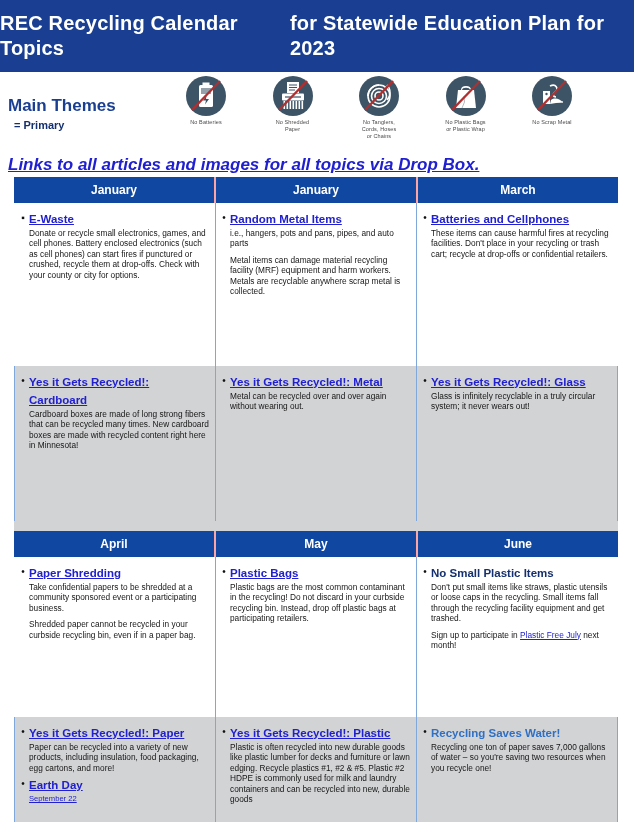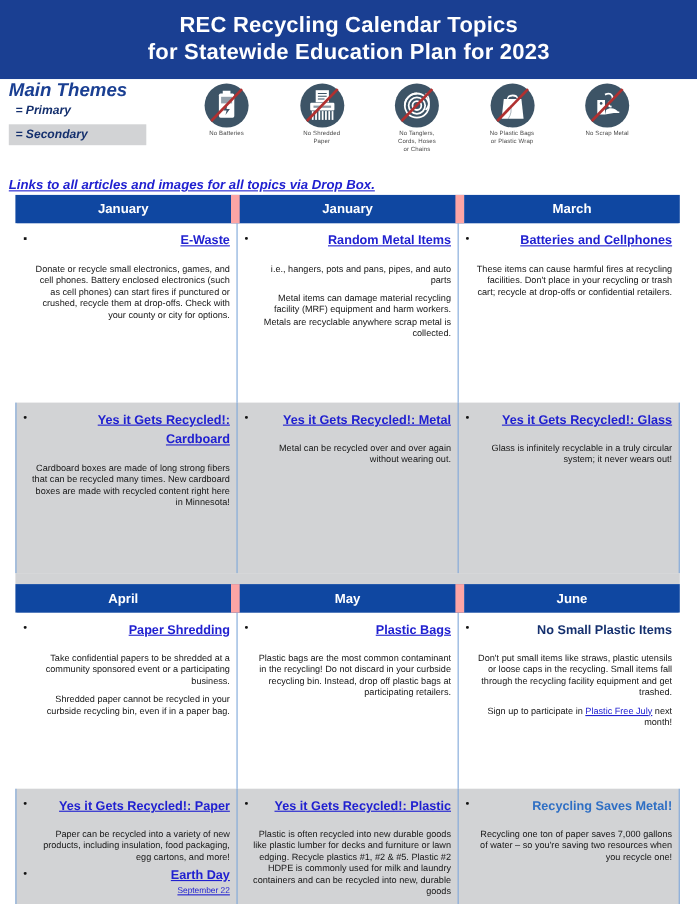--- a/index.html
+++ b/index.html
@@ -6,34 +6,34 @@
   body{
     width:634px;height:822px;
     background:#ffffff;
     font-family:"Liberation Sans", sans-serif;
     overflow:hidden;
   }
   
   .title-banner{
     background:#1a3f92;
     height:72px;
-    display:flex;flex-direction:column;align-items:center;justify-content:center;
+    display:flex;flex-direction:row;align-items:center;justify-content:center;
     color:#ffffff;
   }
   .title-line{
     font-size:20px;font-weight:bold;letter-spacing:.2px;line-height:25px;
   }
   
   .themes-strip{
     position:relative;
     height:105px;
     background:#ffffff;
   }
   .legend{
-    position:absolute;left:8px;top:0;width:165px;font-style:italic;
+    position:absolute;left:8px;top:24px;width:165px;
   }
   .legend-title{
     color:#1a3f92;font-size:17px;font-weight:bold;line-height:20px;
   }
   .legend-row{
     font-size:11px;font-weight:bold;color:#15306e;
     padding:3px 4px 3px 6px;line-height:13px;
   }
   .legend-row.primary{background:transparent;}
   .legend-row.secondary{background:#d2d3d5;width:115px;margin-top:2px;}
@@ -47,32 +47,32 @@
     width:44px;height:44px;margin:0 auto;position:relative;
   }
   .icon-circle svg{display:block;}
   .icon-label{
     font-size:5.5px;color:#4a4a4a;line-height:7px;margin-top:1px;
     letter-spacing:.1px;
   }
   
   .links-line{
     position:absolute;left:8px;bottom:2px;
-    font-size:12px;font-style:italic;font-weight:bold;
+    font-size:17px;font-style:italic;font-weight:bold;
     color:#2020d0;text-decoration:underline;
     cursor:pointer;
   }
   
   .cal-wrap{padding:0 16px 0 14px;}
   .month-head-row{display:flex;height:26px;}
   .month-head{
     flex:1;background:#0f47a1;color:#ffffff;
     font-size:12px;font-weight:bold;
     display:flex;align-items:center;justify-content:center;
-    border-right:8px solid #fca5a5;
+    border-right:2px solid #fca5a5;
   }
   .month-head:last-child{border-right:none;}
   .body-row{display:flex;}
   .body-row.primary{background:#ffffff;}
   .body-row.secondary{background:#d2d3d5;}
   .cell{
     flex:1;
     border-right:1px solid #7fa7d9;
     padding:6px 6px 6px 2px;
     box-sizing:border-box;
@@ -85,31 +85,31 @@
   .body-row.secondary .cell:last-child{border-right:1px solid #7fa7d9;}
   .r1 .cell{height:163px;}
   .r2 .cell{height:155px;}
   .r3 .cell{height:160px;}
   .r4 .cell{height:128px;}
   .bullet-item{display:flex;margin-bottom:2px;}
   .bullet{
     color:#111;font-size:10px;line-height:12px;
     width:12px;flex:0 0 12px;text-align:center;padding-top:3px;
   }
-  .bullet-body{flex:1;text-align:right;}
+  .bullet-body{flex:1;}
   .topic{
     font-size:11.5px;font-weight:bold;line-height:13.5px;
     color:#2020d0;text-decoration:underline;
     cursor:pointer;display:inline;
   }
   .topic.plain{color:#15306e;text-decoration:none;cursor:default;}
   .topic.light{color:#2f6fc4;text-decoration:none;cursor:default;}
   .desc{
     font-size:8.3px;line-height:10.4px;color:#161616;
-    margin-top:12px;
+    margin-top:1px;
   }
   .desc + .desc{margin-top:6px;}
   .inline-link{color:#2020d0;text-decoration:underline;cursor:pointer;}
   .sub-link{
     font-size:7.6px;color:#2020d0;text-decoration:underline;
     margin-top:1px;display:block;cursor:pointer;
   }
   .spacer-gray{height:10px;background:#d2d3d5;}
 </style>
 </head>
@@ -118,21 +118,20 @@
 <div class="title-banner">
   <div class="title-line">REC Recycling Calendar Topics</div>
   <div class="title-line">for Statewide Education Plan for 2023</div>
 </div>
 
 <div class="themes-strip">
 
   <div class="legend">
     <div class="legend-title">Main Themes</div>
     <div class="legend-row primary">= Primary</div>
-    <div class="legend-row secondary">= Secondary</div>
   </div>
 
   <div class="icons">
 
     <div class="icon-item">
       <div class="icon-circle">
         <svg width="44" height="44" viewBox="0 0 44 44">
           <circle cx="22" cy="22" r="20" fill="#3d5466"></circle>
           <rect x="15" y="11" width="14" height="22" rx="1.5" fill="#ffffff"></rect>
           <rect x="18.5" y="8.5" width="7" height="3" fill="#ffffff"></rect>
@@ -364,20 +363,20 @@
         <div class="bullet-body">
           <a class="topic">Yes it Gets Recycled!: Plastic</a>
           <div class="desc">Plastic is often recycled into  new durable goods like plastic lumber for decks and furniture or lawn edging. Recycle plastics #1, #2 &amp; #5.  Plastic #2 HDPE is commonly used for milk and laundry containers and can be recycled into new, durable goods</div>
         </div>
       </div>
     </div>
     <div class="cell">
       <div class="bullet-item">
         <div class="bullet">•</div>
         <div class="bullet-body">
-          <span class="topic light">Recycling Saves Metal!</span>
+          <span class="topic light">Recycling Saves Water!</span>
           <div class="desc">Recycling one ton of paper saves 7,000 gallons of water – so you're saving two resources when you recycle one!</div>
         </div>
       </div>
     </div>
   </div>
 
 </div>
 
 </body></html>

